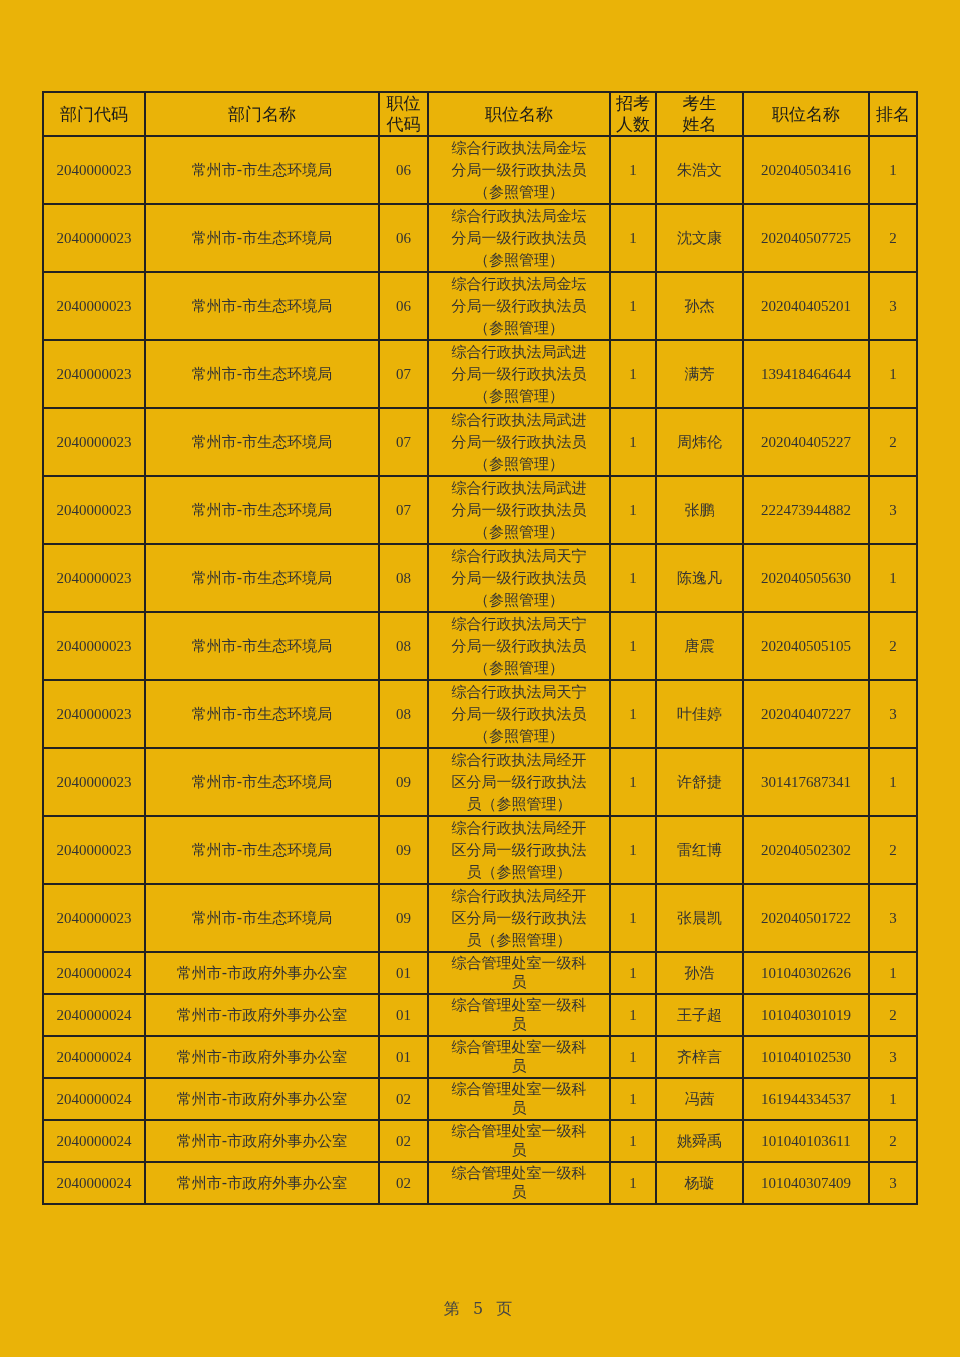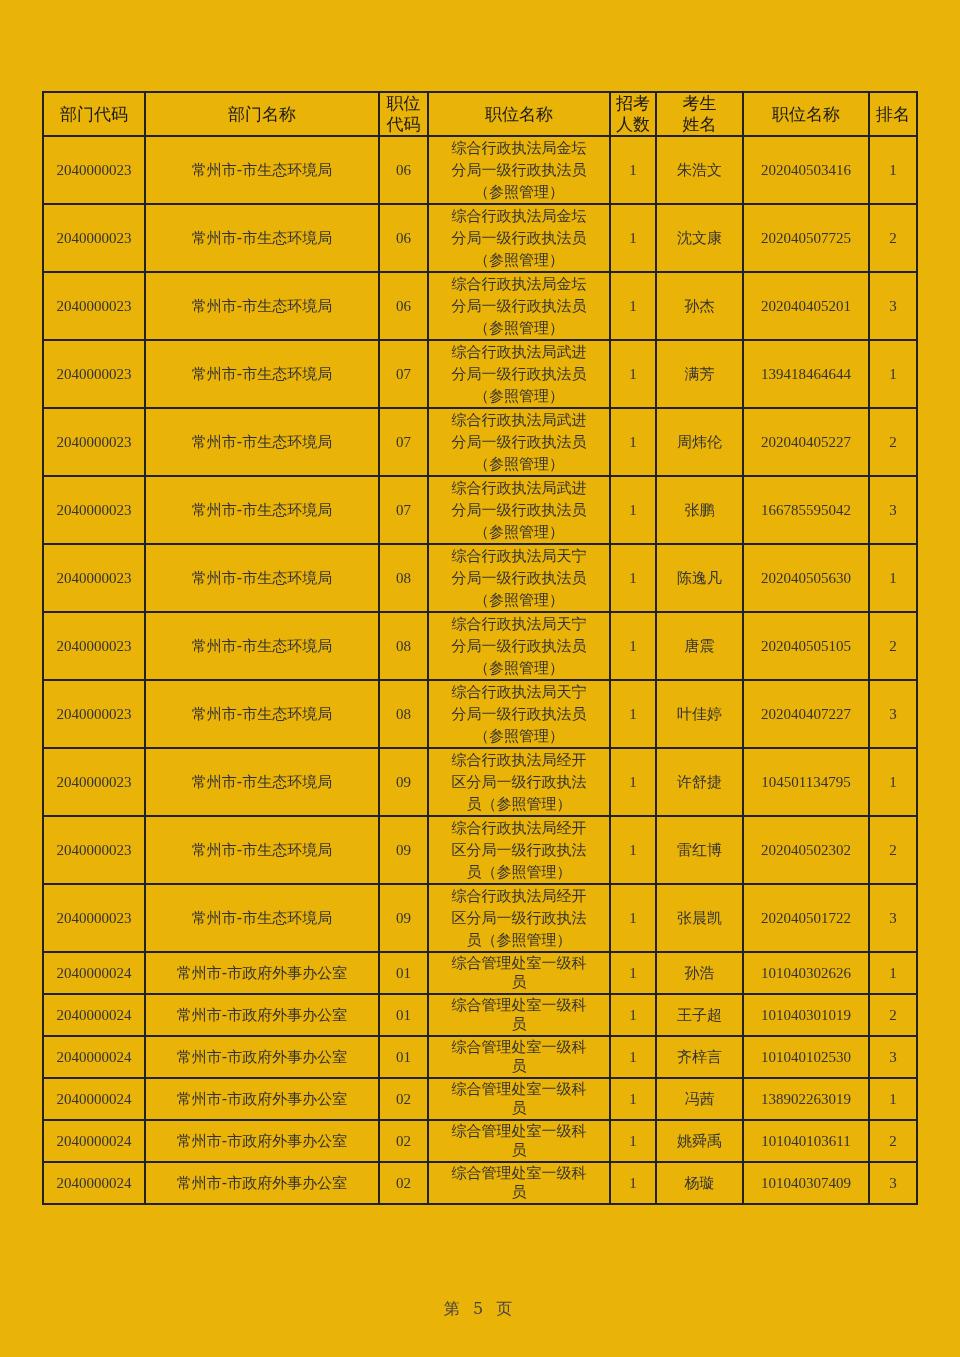--- a/index.html
+++ b/index.html
@@ -187,21 +187,21 @@
         <td class="num">2040000023</td>
         <td class="cn">常州市-市生态环境局</td>
         <td class="num">07</td>
         <td class="pos">
             <span>综合行政执法局武进</span>
             <span>分局一级行政执法员</span>
             <span>（参照管理）</span>
           </td>
         <td class="num">1</td>
         <td class="cn">张鹏</td>
-        <td class="num">166785595042</td>
+        <td class="num">222473944882</td>
         <td class="num">3</td>
       </tr>
       <tr class="tall">
         <td class="num">2040000023</td>
         <td class="cn">常州市-市生态环境局</td>
         <td class="num">08</td>
         <td class="pos">
             <span>综合行政执法局天宁</span>
             <span>分局一级行政执法员</span>
             <span>（参照管理）</span>
@@ -243,21 +243,21 @@
         <td class="num">2040000023</td>
         <td class="cn">常州市-市生态环境局</td>
         <td class="num">09</td>
         <td class="pos">
             <span>综合行政执法局经开</span>
             <span>区分局一级行政执法</span>
             <span>员（参照管理）</span>
           </td>
         <td class="num">1</td>
         <td class="cn">许舒捷</td>
-        <td class="num">104501134795</td>
+        <td class="num">301417687341</td>
         <td class="num">1</td>
       </tr>
       <tr class="tall">
         <td class="num">2040000023</td>
         <td class="cn">常州市-市生态环境局</td>
         <td class="num">09</td>
         <td class="pos">
             <span>综合行政执法局经开</span>
             <span>区分局一级行政执法</span>
             <span>员（参照管理）</span>
@@ -324,21 +324,21 @@
       <tr class="short">
         <td class="num">2040000024</td>
         <td class="cn">常州市-市政府外事办公室</td>
         <td class="num">02</td>
         <td class="pos">
             <span>综合管理处室一级科</span>
             <span>员</span>
           </td>
         <td class="num">1</td>
         <td class="cn">冯茜</td>
-        <td class="num">138902263019</td>
+        <td class="num">161944334537</td>
         <td class="num">1</td>
       </tr>
       <tr class="short">
         <td class="num">2040000024</td>
         <td class="cn">常州市-市政府外事办公室</td>
         <td class="num">02</td>
         <td class="pos">
             <span>综合管理处室一级科</span>
             <span>员</span>
           </td>

